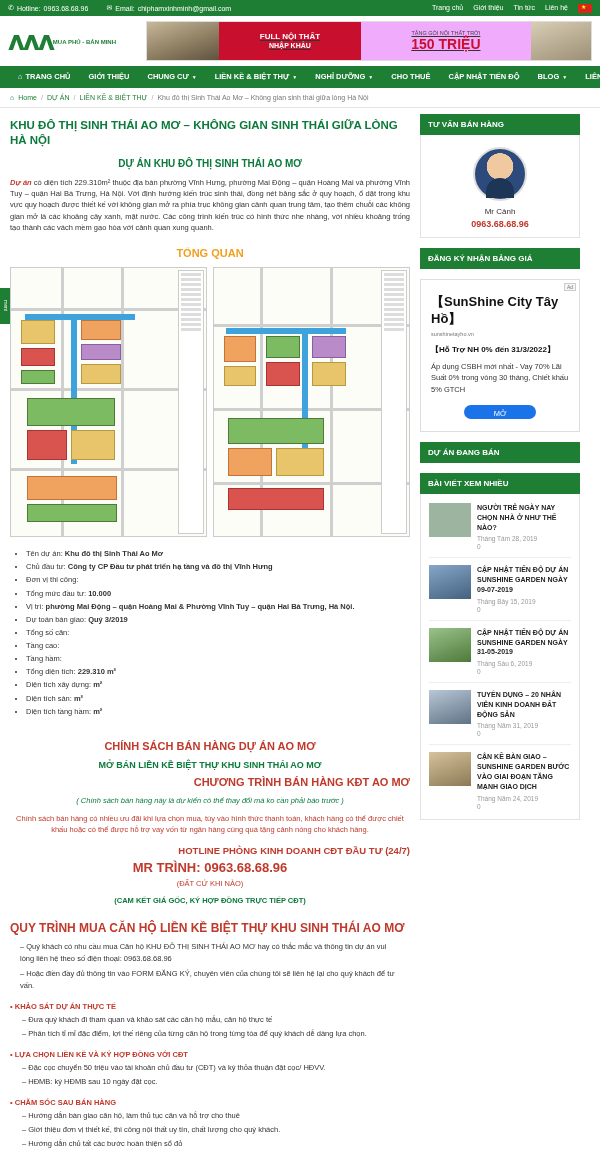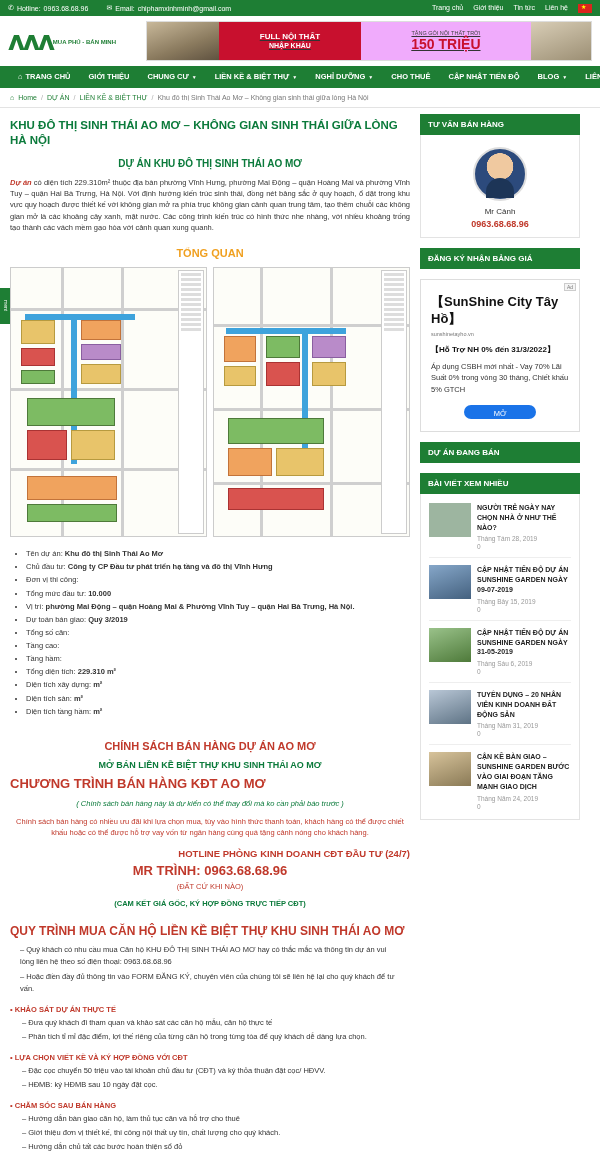--- a/index.html
+++ b/index.html
@@ -136,21 +136,21 @@
   .map .blk.o{background:#f0a35e;border-color:#c2733a;}
   .map .legend{position:absolute;right:2px;top:2px;width:26px;bottom:2px;background:#fff;border:0.5px solid #ccc;}
   .map .legend i{display:block;height:3px;margin:2px 2px;background:#ddd;}
 
   ul.specs { margin:10px 0 0 0; padding-left:16px; font-size:7.5px; line-height:1.75; }
   ul.specs li::marker { color:#333; }
   ul.specs b { font-weight:bold; }
 
   .policy-title { color:#c0392b; font-size:11px; font-weight:bold; text-align:center; margin:22px 0 8px; }
   .policy-line-green { color:#0b7a3b; font-size:9px; font-weight:bold; text-align:center; margin:6px 0; }
-  .policy-line-red { color:#c0392b; font-size:13px; font-weight:bold; text-align:left; margin:6px 0; }
+  .policy-line-red { color:#c0392b; font-size:11px; font-weight:bold; text-align:right; margin:6px 0; }
   .policy-note { color:#0b7a3b; font-size:7.5px; font-style:italic; text-align:center; margin:8px 0; }
   .policy-small { color:#c0392b; font-size:7.5px; text-align:center; margin:6px 0; line-height:1.5;}
   .hotline { color:#c0392b; font-size:9.5px; font-weight:bold; text-align:right; margin:10px 0 2px; }
   .mr { color:#c0392b; font-size:13px; font-weight:bold; text-align:center; margin:4px 0; }
   .paren { color:#c0392b; font-size:7.5px; text-align:center; margin:4px 0; }
   .commit { color:#0b7a3b; font-size:7.5px; font-weight:bold; text-align:center; margin:8px 0 16px; }
 
   .proc-title { color:#c0392b; font-size:12px; font-weight:bold; margin:14px 0 6px; }
   .proc-line { font-size:7.5px; line-height:1.6; margin:3px 10px; }
   .step-title { color:#c0392b; font-size:7.5px; font-weight:bold; margin:10px 0 3px; }
@@ -429,21 +429,21 @@
     <div class="commit">(CAM KẾT GIÁ GỐC, KÝ HỢP ĐỒNG TRỰC TIẾP CĐT)</div>
 
     <div class="proc-title">QUY TRÌNH MUA CĂN HỘ LIỀN KỀ BIỆT THỰ KHU SINH THÁI AO MƠ</div>
     <div class="proc-line">– Quý khách có nhu cầu mua Căn hộ KHU ĐÔ THỊ SINH THÁI AO MƠ hay có thắc mắc và thông tin dự án vui lòng liên hệ theo số điện thoại: 0963.68.68.96</div>
     <div class="proc-line">– Hoặc điền đầy đủ thông tin vào FORM ĐĂNG KÝ, chuyên viên của chúng tôi sẽ liên hệ lại cho quý khách để tư vấn.</div>
 
     <div class="step-title">• KHẢO SÁT DỰ ÁN THỰC TẾ</div>
     <div class="step-line">– Đưa quý khách đi tham quan và khảo sát các căn hộ mẫu, căn hộ thực tế</div>
     <div class="step-line">– Phân tích tỉ mỉ đặc điểm, lợi thế riêng của từng căn hộ trong từng tòa để quý khách dễ dàng lựa chọn.</div>
 
-    <div class="step-title">• LỰA CHỌN VIẾT KỀ VÀ KÝ HỢP ĐỒNG VỚI CĐT</div>
+    <div class="step-title">• LỰA CHỌN LIỀN KỀ VÀ KÝ HỢP ĐỒNG VỚI CĐT</div>
     <div class="step-line">– Đặc cọc chuyển 50 triệu vào tài khoản chủ đầu tư (CĐT) và ký thỏa thuận đặt cọc/ HĐVV.</div>
     <div class="step-line">– HĐMB: ký HĐMB sau 10 ngày đặt cọc.</div>
 
     <div class="step-title">• CHĂM SÓC SAU BÁN HÀNG</div>
     <div class="step-line">– Hướng dẫn bàn giao căn hộ, làm thủ tục căn và hỗ trợ cho thuê</div>
     <div class="step-line">– Giới thiệu đơn vị thiết kế, thi công nội thất uy tín, chất lượng cho quý khách.</div>
     <div class="step-line">– Hướng dẫn chủ tất các bước hoàn thiện sổ đỏ</div>
   </div>
 
   <div class="side">

